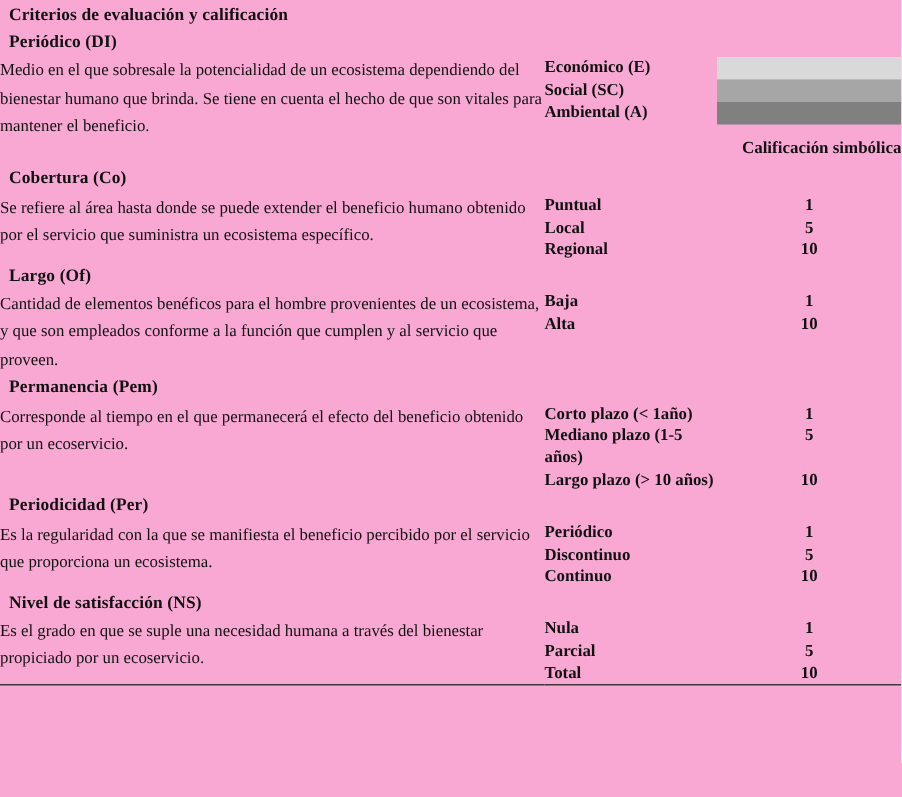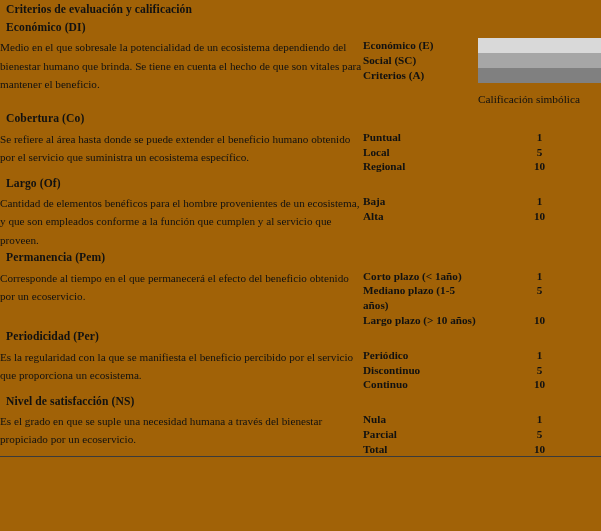--- a/index.html
+++ b/index.html
@@ -10,21 +10,21 @@
   body {
     font-family: "Liberation Serif", "DejaVu Serif", serif;
     color: #111111;
     -webkit-font-smoothing: antialiased;
   }
   #sheet {
     position: relative;
     width: 601px;
     height: 531px;
     overflow: hidden;
-    background: #a16207;
+    background: #f9a8d4;
     box-sizing: border-box;
   }
   table.criteria {
     width: 601px;
     border-collapse: collapse;
     table-layout: fixed;
     font-size: 11.3px;
   }
   table.criteria td {
     padding: 0;
@@ -93,22 +93,23 @@
     text-align: center;
     padding: 3.5px 0 3.5px 0;
     line-height: 1.32;
     width: 118px;
   }
   .opt-sep td { border-top: 0.9px solid #777777; }
 
   
   .swatch-cell { padding: 0; }
   .sub-head {
-    font-weight: normal;
+    font-weight: bold;
     font-size: 11.3px;
+    text-align: right;
     padding: 2px 2px 2px 0;
     white-space: nowrap;
   }
   .vline { border-left: 1.0px solid #3a3a3a; }
   .nowrap { white-space: nowrap; }
 </style>
 </head>
 <body>
 
 <div id="sheet">
@@ -119,21 +120,21 @@
       <col style="width:115px">
       <col style="width:123px">
     </colgroup>
     <tbody>
 
       <tr class="banner">
         <td colspan="3" class="banner-text">Criterios de evaluación y calificación</td>
       </tr>
 
       <tr class="section-title">
-        <td colspan="3" class="title-text">Económico (DI)</td>
+        <td colspan="3" class="title-text">Periódico (DI)</td>
       </tr>
       <tr>
         <td class="desc">Medio en el que sobresale la potencialidad de un ecosistema dependiendo del bienestar humano que brinda. Se tiene en cuenta el hecho de que son vitales para mantener el beneficio.</td>
         <td colspan="2" style="padding:0;">
           <table class="options">
             <colgroup>
                 <col style="width:115px">
                 <col style="width:123px">
               </colgroup>
             <tbody>
@@ -145,21 +146,21 @@
                 <td colspan="2" style="height:0;padding:0;"></td>
               </tr>
               <tr>
                 <td class="opt-label vline">Social (SC)</td>
                 <td class="swatch-cell" style="background:#a6a6a6;"></td>
               </tr>
               <tr class="opt-sep">
                 <td colspan="2" style="height:0;padding:0;"></td>
               </tr>
               <tr>
-                <td class="opt-label vline">Criterios (A)</td>
+                <td class="opt-label vline">Ambiental (A)</td>
                 <td class="swatch-cell" style="background:#808080;"></td>
               </tr>
             </tbody>
           </table>
         </td>
       </tr>
 
       <tr>
         <td class="rule-top" style="height:17px;"></td>
         <td class="rule-top" style="height:17px;"></td>

